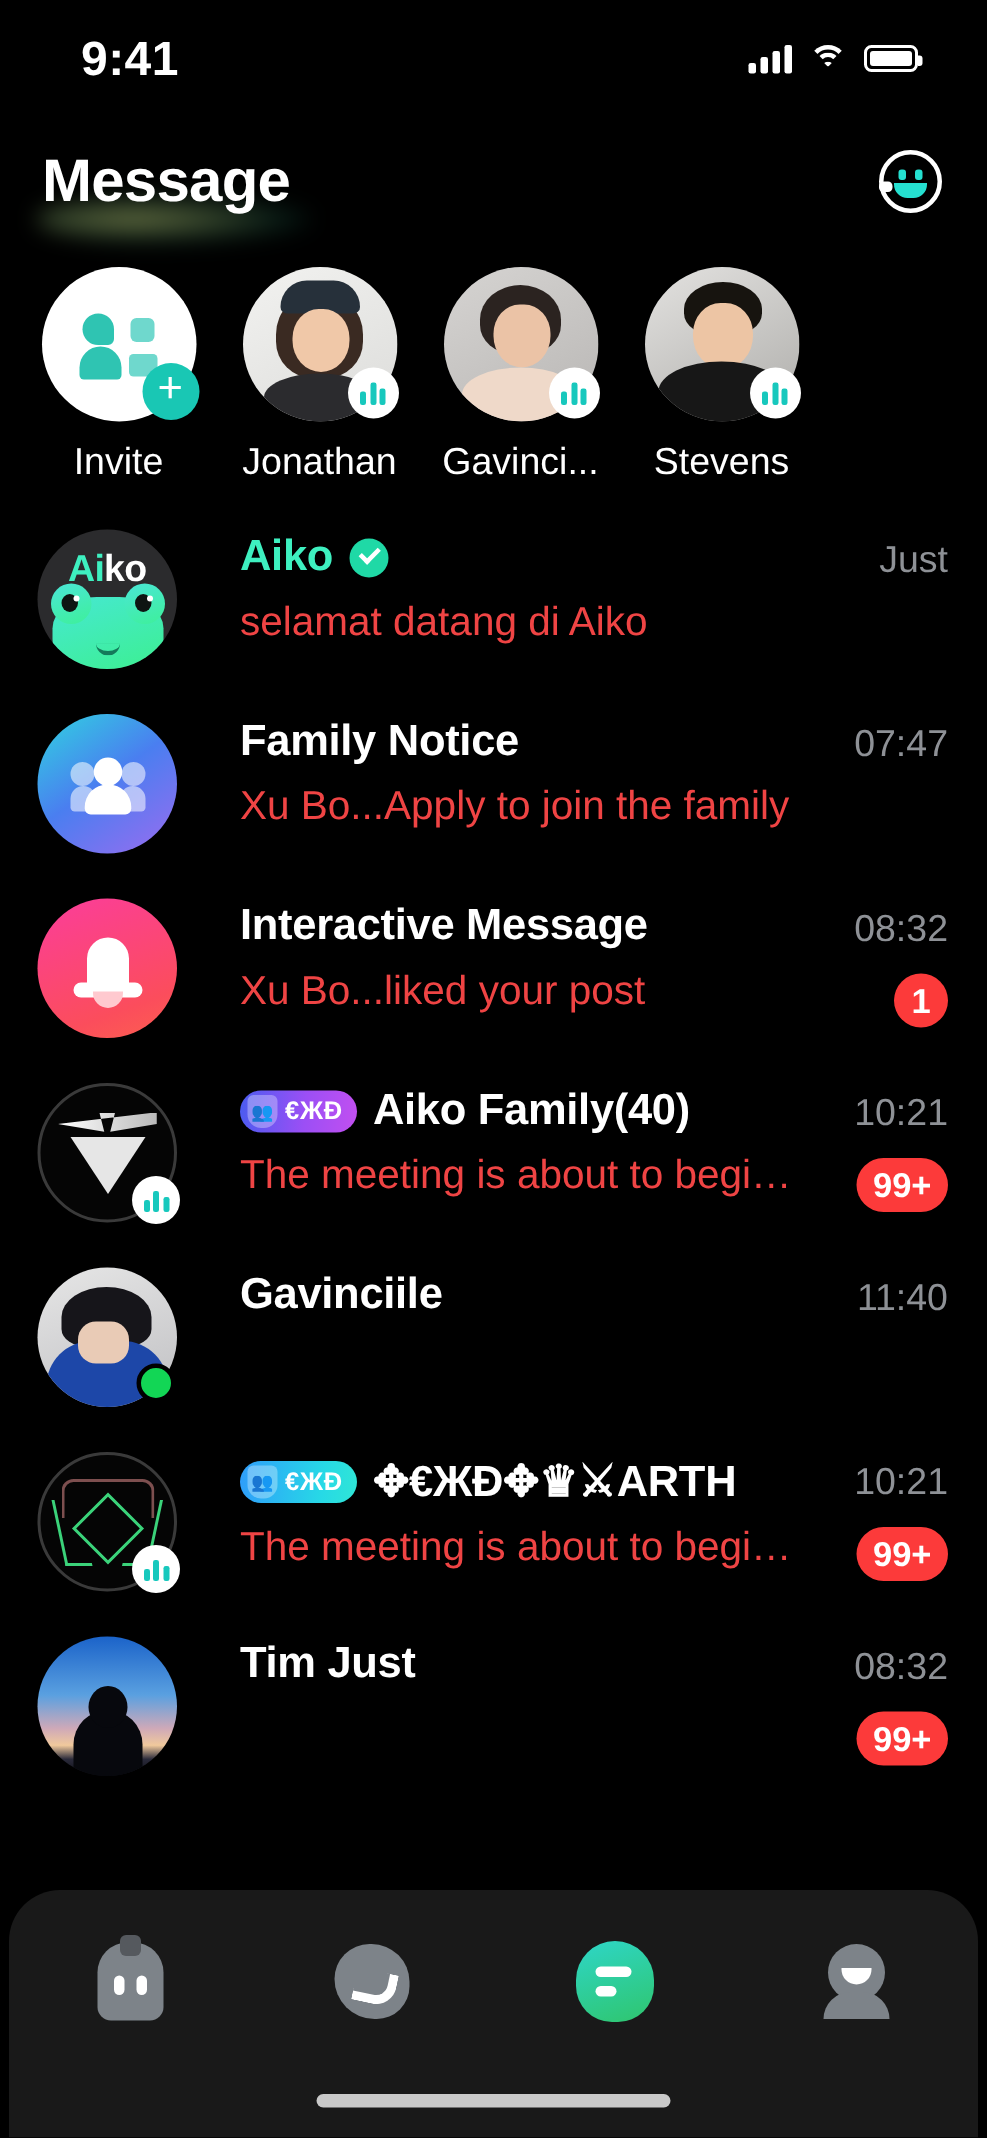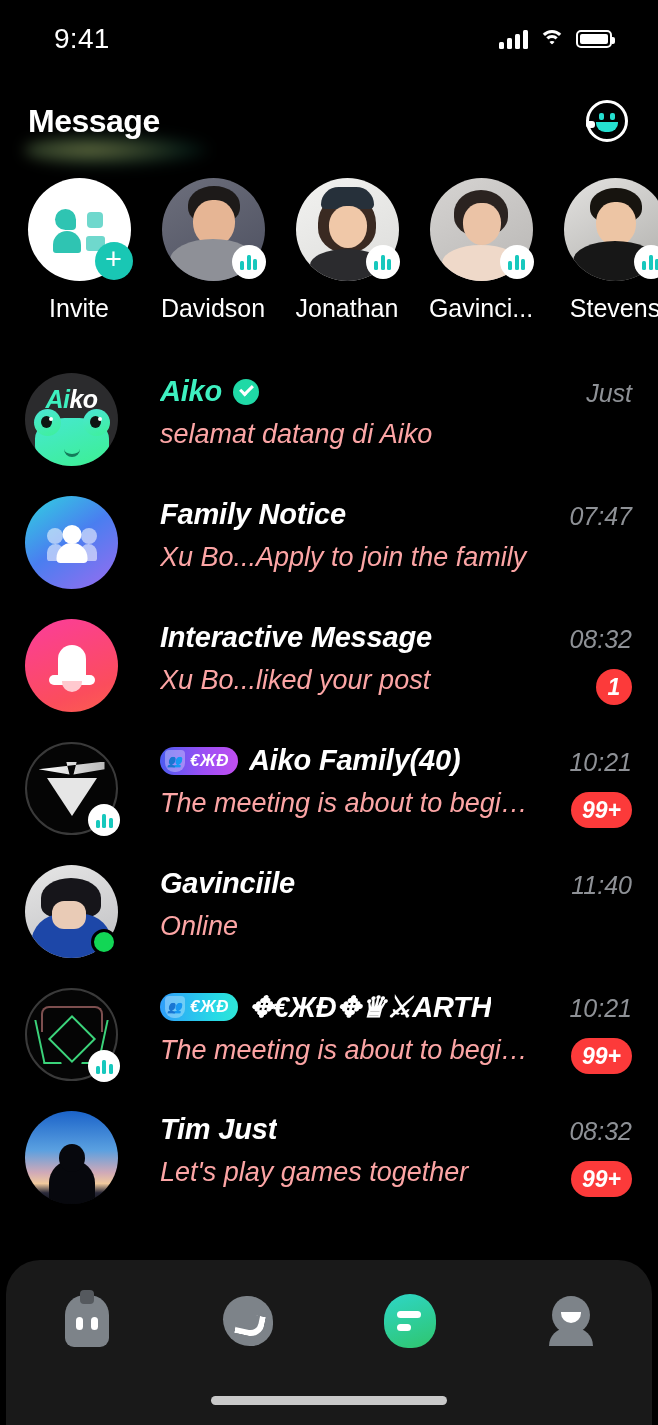--- a/index.html
+++ b/index.html
@@ -6,21 +6,21 @@
   html,body { background:#000; }
   body {
     width:658px; height:1425px;
     font-family:"Liberation Sans", sans-serif;
     color:#fff; overflow:hidden; position:relative;
   }
 
   
   .statusbar{ height:78px; display:flex; align-items:center;
     justify-content:space-between; padding:0 46px 0 54px; }
-  .sb-time{ font-size:28px; font-weight:400; letter-spacing:.3px; }
+  .sb-time{ font-size:32px; font-weight:700; letter-spacing:.3px; }
   .sb-right{ display:flex; align-items:center; gap:11px; }
   .bars{ display:flex; align-items:flex-end; gap:3px; height:20px; }
   .bars i{ display:block; width:5px; background:#fff; border-radius:1.5px; }
   .bars i:nth-child(1){height:7px}.bars i:nth-child(2){height:11px}
   .bars i:nth-child(3){height:15px}.bars i:nth-child(4){height:19px}
   .wifi{ position:relative; width:26px; height:20px; }
   .wifi span{ position:absolute; left:50%; transform:translateX(-50%);
     border:3px solid #fff; border-bottom-color:transparent;
     border-left-color:transparent; border-right-color:transparent;
     border-radius:50%; }
@@ -33,21 +33,21 @@
     width:3px; height:7px; background:#fff; border-radius:0 2px 2px 0; }
   .batt i{ display:block; width:100%; height:100%; background:#fff; border-radius:2px; }
 
   
   .header{ height:86px; padding:0 30px 0 28px; display:flex;
     align-items:center; justify-content:space-between; position:relative; }
   .title-wrap{ position:relative; }
   .title-glow{ position:absolute; left:-4px; top:30px; width:186px; height:34px;
     background:radial-gradient(ellipse at 35% 50%, rgba(190,205,120,.55), rgba(40,140,110,.18) 60%, transparent 75%);
     filter:blur(7px); border-radius:50%; }
-  .title{ position:relative; font-size:32px; font-weight:700; letter-spacing:-.5px; }
+  .title{ position:relative; font-size:40px; font-weight:700; letter-spacing:-.5px; }
   .smiley{ width:42px; height:42px; border:3px solid #fff; border-radius:50%;
     position:relative; flex:none; }
   .smiley .eye{ position:absolute; width:5px; height:7px; background:#25e0d0;
     border-radius:2px; top:10px; }
   .smiley .eye.l{ left:10px; } .smiley .eye.r{ right:10px; }
   .smiley .mouth{ position:absolute; left:7px; right:7px; top:19px; height:10px;
     background:#25e0d0; border-radius:0 0 9px 9px; }
   .smiley .tongue{ position:absolute; left:-3px; top:18px; width:9px; height:7px;
     background:#fff; border:2px solid #fff; border-radius:3px; }
 
@@ -85,30 +85,30 @@
 
   
   .ph{ position:absolute; inset:0; }
   .ph .bg{ position:absolute; inset:0; }
   .ph .hair{ position:absolute; border-radius:50% 50% 42% 42%; background:#1d1a19; }
   .ph .face{ position:absolute; border-radius:46% 46% 50% 50%; }
   .ph .body{ position:absolute; bottom:0; left:50%; transform:translateX(-50%);
     border-radius:50% 50% 0 0; }
 
   
-  .list{ margin-top:46px;font-style:italic; }
+  .list{ margin-top:26px; }
   .row{ display:flex; align-items:flex-start; padding:0 26px 0 25px; height:123px; }
   .row-ava{ width:93px; height:93px; flex:none; position:relative;
     border-radius:50%; overflow:visible; margin-top:4px; }
   .row-ava .circ{ width:93px; height:93px; border-radius:50%; overflow:hidden;
     position:relative; }
   .row-mid{ flex:1; min-width:0; padding-left:42px; padding-top:6px; }
   .row-title{ display:flex; align-items:center; gap:11px; font-size:29px;
     font-weight:700; letter-spacing:-.2px; white-space:nowrap; overflow:hidden; }
-  .row-sub{ margin-top:11px; font-size:27px; color:#fca5a5; font-weight:400;
+  .row-sub{ margin-top:11px; font-size:27px; color:#ef4444; font-weight:400;
     white-space:nowrap; overflow:hidden; text-overflow:ellipsis; }
   .row-right{ width:96px; flex:none; display:flex; flex-direction:column;
     align-items:flex-end; padding-top:10px; }
   .row-time{ font-size:25px; color:#8e9196; }
   .badge{ margin-top:15px; background:#fc3a3a; color:#fff; font-size:23px;
     font-weight:700; border-radius:20px; min-width:36px; height:36px;
     display:flex; align-items:center; justify-content:center; padding:0 11px; }
 
   .verified{ width:26px; height:26px; border-radius:50%; background:#1fd9a6;
     flex:none; position:relative; }
@@ -299,38 +299,20 @@
             <span class="p2"></span>
             <span class="p3"></span>
             <span class="p4"></span>
         </div>
       </div>
       <div class="plus">+</div>
     </div>
     <div class="story-name">Invite</div>
   </div>
 
-  <div class="story">
-    <div class="ava-wrap">
-      <div class="ava">
-        <div class="ph">
-          <div class="bg" style="background:linear-gradient(150deg,#6d6f7c,#4d5060)"></div>
-          <div class="hair" style="left:26px;top:8px;width:52px;height:38px;"></div>
-          <div class="face" style="left:31px;top:22px;width:42px;height:46px;background:#e6b594;"></div>
-          <div class="body" style="width:86px;height:42px;background:#8e9097;"></div>
-        </div>
-      </div>
-      <div class="live-dot">
-          <i></i>
-          <i></i>
-          <i></i>
-        </div>
-    </div>
-    <div class="story-name">Davidson</div>
-  </div>
 
   <div class="story">
     <div class="ava-wrap">
       <div class="ava">
         <div class="ph">
           <div class="bg" style="background:linear-gradient(150deg,#f2f2f0,#dcdcda)"></div>
           <div class="hair" style="left:22px;top:16px;width:58px;height:58px;background:#3a2a22;"></div>
           <div class="hair" style="left:25px;top:9px;width:53px;height:22px;background:#26303a;border-radius:24px 24px 6px 6px;"></div>
           <div class="face" style="left:33px;top:28px;width:38px;height:42px;background:#f0c8a8;"></div>
           <div class="body" style="width:74px;height:32px;background:#2b2b2e;"></div>
@@ -491,21 +473,20 @@
         <span class="hair2"></span>
           <span class="shirt"></span>
           <span class="hand"></span>
       </div>
       <div class="online-dot"></div>
     </div>
     <div class="row-mid">
       <div class="row-title">
         <span class="title-name">Gavinciile</span>
       </div>
-      <div class="row-sub">Online</div>
     </div>
     <div class="row-right">
       <div class="row-time">11:40</div>
     </div>
   </div>
 
   <div class="row">
     <div class="row-ava">
       <div class="circ emblem">
         <div class="demon">
@@ -541,21 +522,20 @@
   <div class="row">
     <div class="row-ava">
       <div class="circ sunset">
         <span class="sil"></span>
       </div>
     </div>
     <div class="row-mid">
       <div class="row-title">
         <span class="title-name">Tim Just</span>
       </div>
-      <div class="row-sub">Let's play games together</div>
     </div>
     <div class="row-right">
       <div class="row-time">08:32</div>
       <div class="badge">99+</div>
     </div>
   </div>
 </div>
 
 <div class="tabbar">
   <div class="tab">

